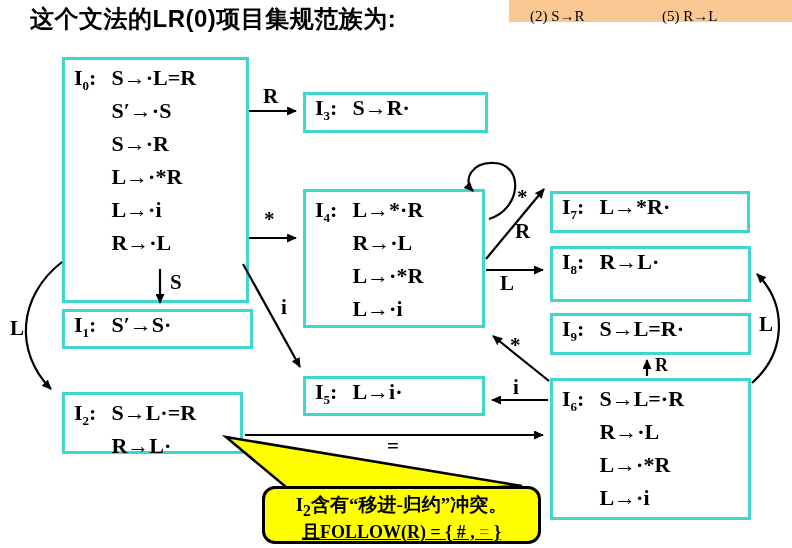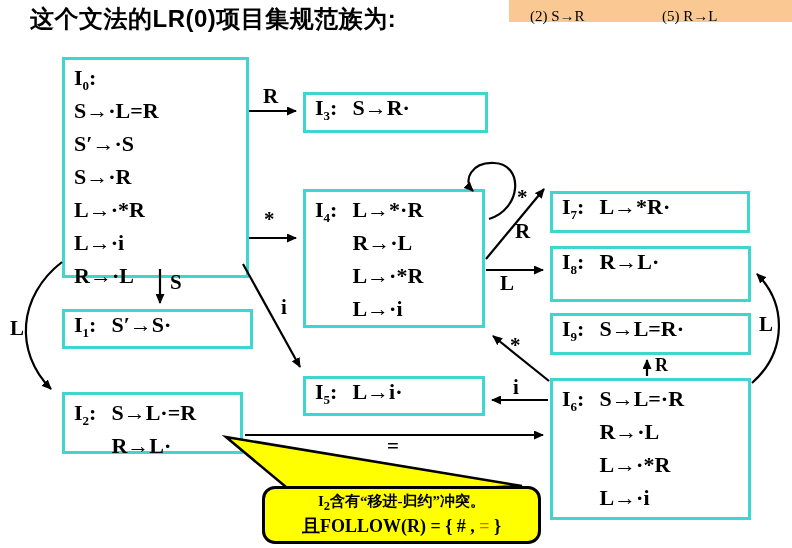--- a/index.html
+++ b/index.html
@@ -16,37 +16,37 @@
   .state sub{font-size:13px;line-height:0;}
   .items{display:flex;flex-direction:column;}
   .item{font-size:22px;line-height:33px;white-space:nowrap;}
   .state.single{align-items:flex-start;padding-top:0;}
   .state.single .lbl,.state.single .item{line-height:normal;}
   .elabel{position:absolute;font-weight:bold;font-size:21px;white-space:nowrap;}
   svg.overlay{position:absolute;left:0;top:0;pointer-events:none;}
   .callout{position:absolute;left:262px;top:486px;width:279px;height:58px;background:#ffff00;
            border:3px solid #000;border-radius:13px;box-sizing:border-box;text-align:center;
            font-weight:bold;}
-  .callout .l1{font-size:15px;margin-top:3px;}
-  .callout .l2{font-size:18px;}
+  .callout .l1{font-size:19px;margin-top:3px;}
+  .callout .l2{font-size:18px;text-decoration:underline;}
   .callout .eq{color:#f15a22;}
 </style>
 </head>
 <body>
 
 <div id="canvas">
 
   <div class="title">这个文法的LR(0)项目集规范族为:</div>
 
   <div class="strip">
     <span class="rule rule0">(2) S→R</span>
     <span class="rule rule1">(5) R→L</span>
   </div>
 
-  <div class="state" style="left:62px;top:57px;width:187px;height:221px;flex-direction:column;">
+  <div class="state" style="left:62px;top:57px;width:187px;height:246px;">
     <span class="lbl"><span>I</span><sub>0</sub><span>:</span></span>
     <span class="items">
       <span class="item">S→·L=R</span>
       <span class="item">S′→·S</span>
       <span class="item">S→·R</span>
       <span class="item">L→·*R</span>
       <span class="item">L→·i</span>
       <span class="item">R→·L</span>
     </span>
   </div>

